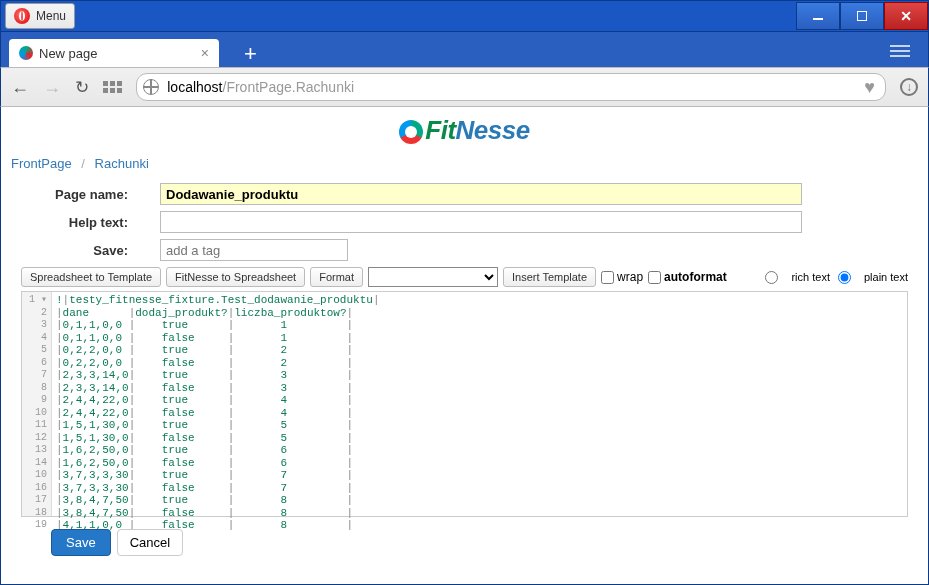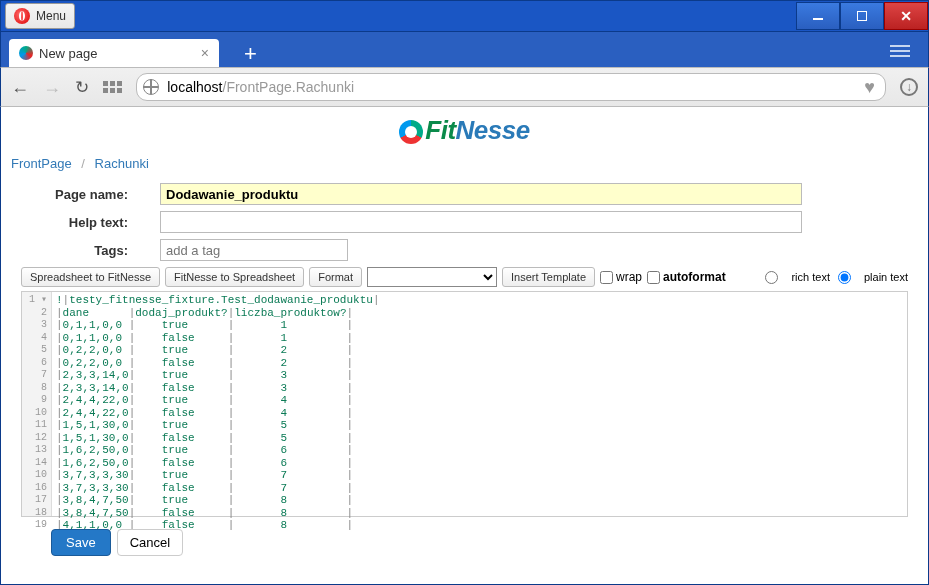--- a/index.html
+++ b/index.html
@@ -149,26 +149,26 @@
 
   <div class="form-row">
     <label>Page name:</label>
     <input type="text" class="hl" value="Dodawanie_produktu" style="">
   </div>
   <div class="form-row">
     <label>Help text:</label>
     <input type="text" value="" style="">
   </div>
   <div class="form-row">
-    <label>Tags:</label>
+    <label>Save:</label>
     <input type="text" class="tags-input" placeholder="add a tag" style="">
   </div>
 
   <div class="toolbar">
-    <button class="btn-sm">Spreadsheet to FitNesse</button>
+    <button class="btn-sm">Spreadsheet to Template</button>
     <button class="btn-sm">FitNesse to Spreadsheet</button>
     <button class="btn-sm">Format</button>
     <select class="sel-tmpl"></select>
     <button class="btn-sm">Insert Template</button>
     <label class="chk">
         <input type="checkbox" style=""> 
         <span>wrap</span>
       </label>
     <label class="chk">
         <input type="checkbox" style=""> 

